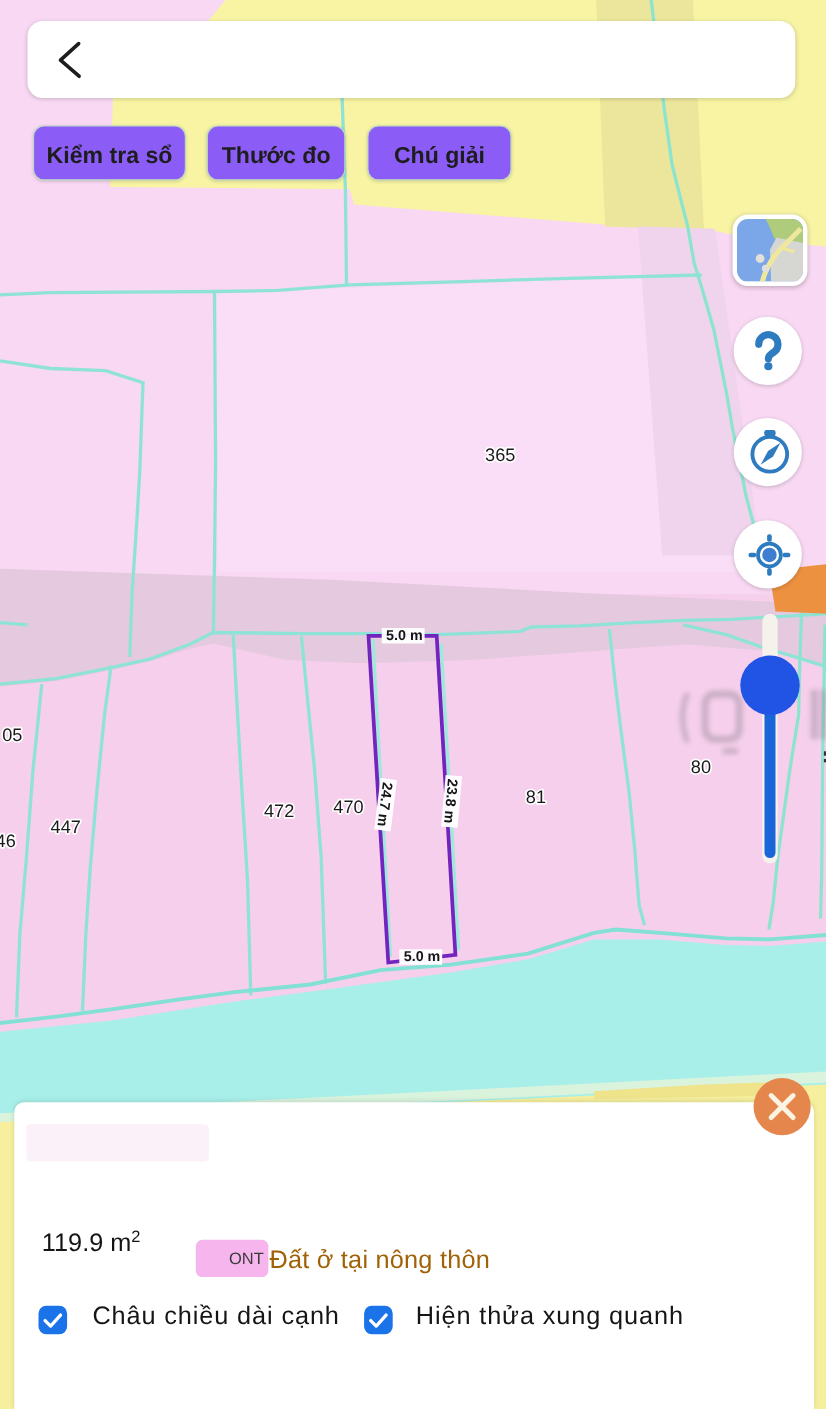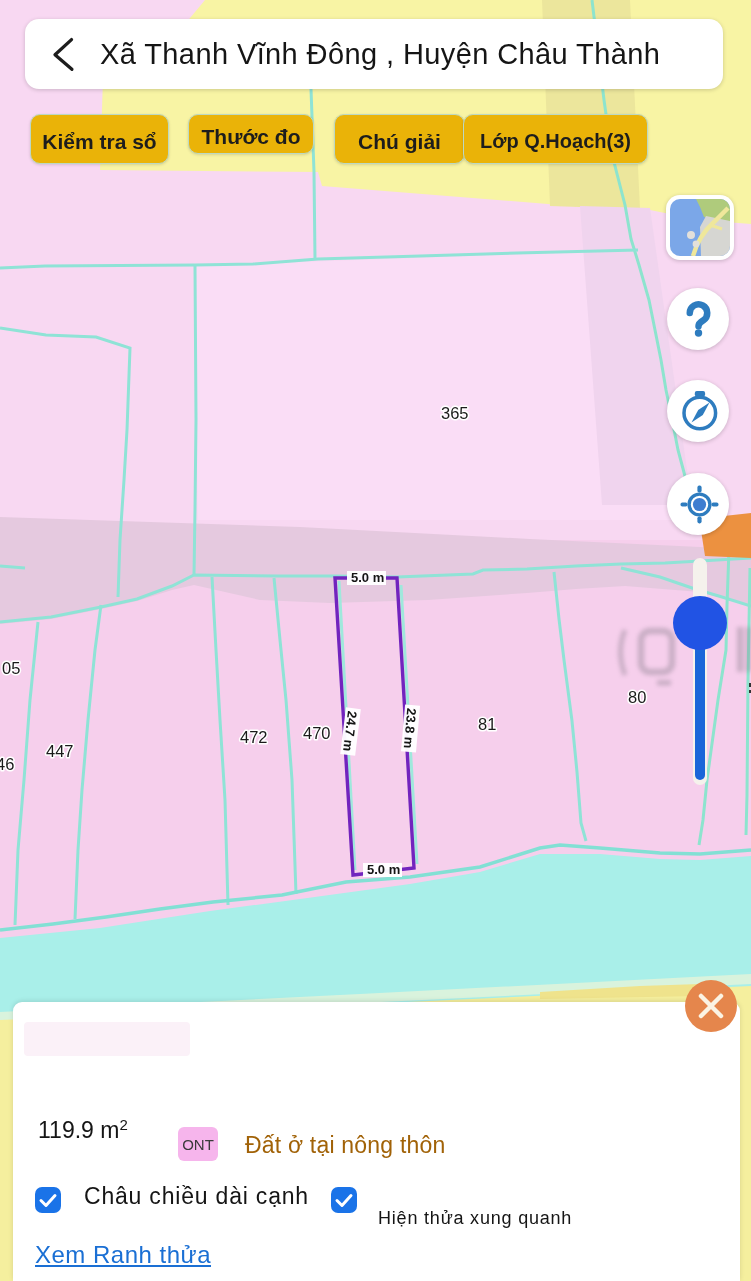--- a/index.html
+++ b/index.html
@@ -1,21 +1,21 @@
 <!DOCTYPE html>
 <html><head>
 <meta charset="utf-8">
 <style>
   html,body{margin:0;padding:0;}
   #app{position:relative;width:751px;height:1281px;overflow:hidden;
        font-family:"Liberation Sans", sans-serif;background:#F7D3EE;}
   .abs{position:absolute;}
   .plabel{font-size:16.5px;fill:#1a1a1a;paint-order:stroke;stroke:#ffffff;stroke-width:3px;stroke-linejoin:round;font-family:"Liberation Sans",sans-serif;}
   .dim{font-size:13px;font-weight:bold;fill:#151515;font-family:"Liberation Sans",sans-serif;}
-  .btn{position:absolute;background:#eab308;border:1.5px solid #BCD9C3;border-radius:10px;
+  .btn{position:absolute;background:#8b5cf6;border:1.5px solid #BCD9C3;border-radius:10px;
        box-shadow:0 1px 3px rgba(0,0,0,0.14);box-sizing:border-box;display:flex;align-items:center;
        justify-content:center;font-size:21px;font-weight:bold;color:#1d1d1d;padding-top:5px;}
   .rbtn{position:absolute;width:62px;height:62px;background:#fff;border-radius:50%;
         box-shadow:0 1px 4px rgba(0,0,0,0.2);}
 </style>
 </head>
 <body>
 <div id="app">
 
 <svg class="abs" style="left:0;top:0" width="751" height="1281" viewBox="0 0 751 1281">
@@ -129,29 +129,27 @@
   <rect x="749" y="683" width="2" height="4" fill="#333"></rect>
   <rect x="749" y="690" width="2" height="3" fill="#333"></rect>
 </svg>
 
 <div class="abs" style="left:25px;top:19px;width:698px;height:70px;background:#fff;border-radius:14px;box-shadow:0 1px 4px rgba(0,0,0,0.18);"></div>
 
 <svg class="abs" style="left:50px;top:36px" width="32" height="40" viewBox="0 0 32 40">
   <polyline points="21.5,3.6 5,18.7 21.9,33.3" fill="none" stroke="#1d1d1d" stroke-width="3.3" stroke-linecap="round" stroke-linejoin="round"></polyline>
 </svg>
 
-<div class="abs" style="left:100px;top:38px;font-size:29px;letter-spacing:0.4px;color:#151515;">Xã Thanh Vĩnh Đông , Huyện Châu Thành</div>
 
 <div class="btn" style="left:30px;top:114px;width:139px;height:50px;">Kiểm tra sổ</div>
 
-<div class="btn" style="left:188px;top:114px;width:126px;height:40px;">Thước đo</div>
+<div class="btn" style="left:188px;top:114px;width:126px;height:50px;">Thước đo</div>
 
 <div class="btn" style="left:334px;top:114px;width:131px;height:50px;">Chú giải</div>
 
-<div class="btn" style="left:463px;top:114px;width:185px;height:50px;font-size:20px;">Lớp Q.Hoạch(3)</div>
 
 <div class="abs" style="left:666px;top:195px;width:68px;height:65px;background:#fff;border-radius:14px;box-shadow:0 1px 4px rgba(0,0,0,0.2);">
   <svg width="60" height="57" viewBox="0 0 60 57" style="position:absolute;left:4px;top:4px;border-radius:10px">
     <rect width="60" height="57" fill="#7BA7E8"></rect>
     <polygon points="26,0 60,0 60,24 34,18 30,8" fill="#AFCB7C"></polygon>
     <polygon points="31,57 60,57 60,22 36,17 30,28" fill="#D6D6D2"></polygon>
     <path d="M23,57 C27,42 34,32 44,23 L58,9" stroke="#EFE79B" stroke-width="4.5" fill="none"></path>
     <path d="M40,26 L52,30" stroke="#EFE79B" stroke-width="3" fill="none"></path>
     <circle cx="21" cy="36" r="4" fill="#E3E0DA"></circle>
     <circle cx="26" cy="45" r="3.4" fill="#E3E0DA"></circle>
@@ -191,40 +189,39 @@
 </svg>
 
 <div class="abs" style="left:13px;top:1002px;width:727px;height:279px;background:#fff;border-radius:9px 9px 0 0;box-shadow:0 -1px 5px rgba(0,0,0,0.12);"></div>
 
 <div class="abs" style="left:24px;top:1022px;width:166px;height:34px;background:#FBF1F8;border-radius:4px;"></div>
 
 
 
 <div class="abs" style="left:38px;top:1116px;font-size:23px;color:#151515;">119.9 m<span style="font-size:15px;vertical-align:8px;">2</span></div>
 
-<div class="abs" style="left:178px;top:1127px;width:40px;height:34px;background:#F6B5EC;border-radius:6px;display:flex;align-items:center;justify-content:center;font-size:15px;color:#3a3a3a;">ONT</div>
+<div class="abs" style="left:178px;top:1127px;width:40px;height:34px;background:#F6B5EC;border-radius:6px;display:flex;align-items:center;justify-content:center;font-size:15px;color:#3a3a3a;padding-left:26px;">ONT</div>
 
 <div class="abs" style="left:245px;top:1132px;font-size:23px;letter-spacing:0.2px;color:#a16207;">Đất ở tại nông thôn</div>
 
 <div class="abs" style="left:35px;top:1187px;width:26px;height:26px;background:#1A73E8;border-radius:7px;">
   <svg width="26" height="26" viewBox="0 0 26 26">
         <polyline points="6,13.5 11,18.5 20,8.5" fill="none" stroke="#fff" stroke-width="3" stroke-linecap="round" stroke-linejoin="round"></polyline>
       </svg>
 </div>
 
 <div class="abs" style="left:84px;top:1183px;font-size:23px;letter-spacing:0.8px;color:#151515;">Châu chiều dài cạnh</div>
 
 <div class="abs" style="left:331px;top:1187px;width:26px;height:26px;background:#1A73E8;border-radius:7px;">
   <svg width="26" height="26" viewBox="0 0 26 26">
         <polyline points="6,13.5 11,18.5 20,8.5" fill="none" stroke="#fff" stroke-width="3" stroke-linecap="round" stroke-linejoin="round"></polyline>
       </svg>
 </div>
 
-<div class="abs" style="left:378px;top:1183px;font-size:18px;letter-spacing:0.8px;color:#151515;margin-top:25px;">Hiện thửa xung quanh</div>
-
-<div class="abs" style="left:35px;top:1241px;font-size:24px;letter-spacing:0.5px;color:#1A6FD4;text-decoration:underline;">Xem Ranh thửa</div>
+<div class="abs" style="left:378px;top:1183px;font-size:23px;letter-spacing:0.8px;color:#151515;">Hiện thửa xung quanh</div>
+
 
 <div class="abs" style="left:685px;top:980px;width:52px;height:52px;background:#E5864C;border-radius:50%;">
   <svg width="52" height="52" viewBox="0 0 52 52">
         <path d="M16,16 L36,36 M36,16 L16,36" stroke="#FBF3E3" stroke-width="4.5" stroke-linecap="round"></path>
       </svg>
 </div>
 </div>
 
 </body></html>

